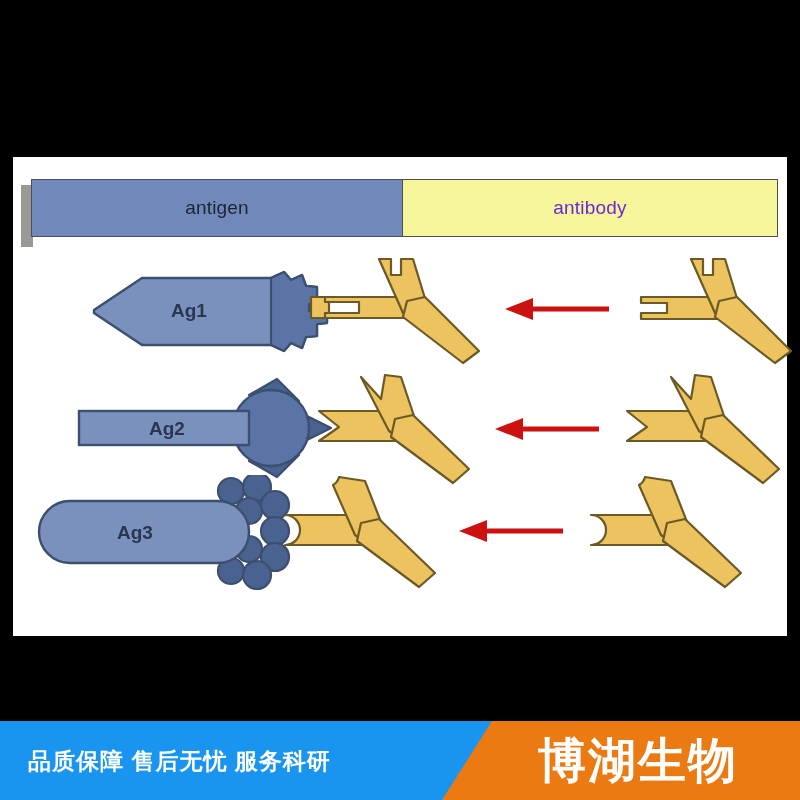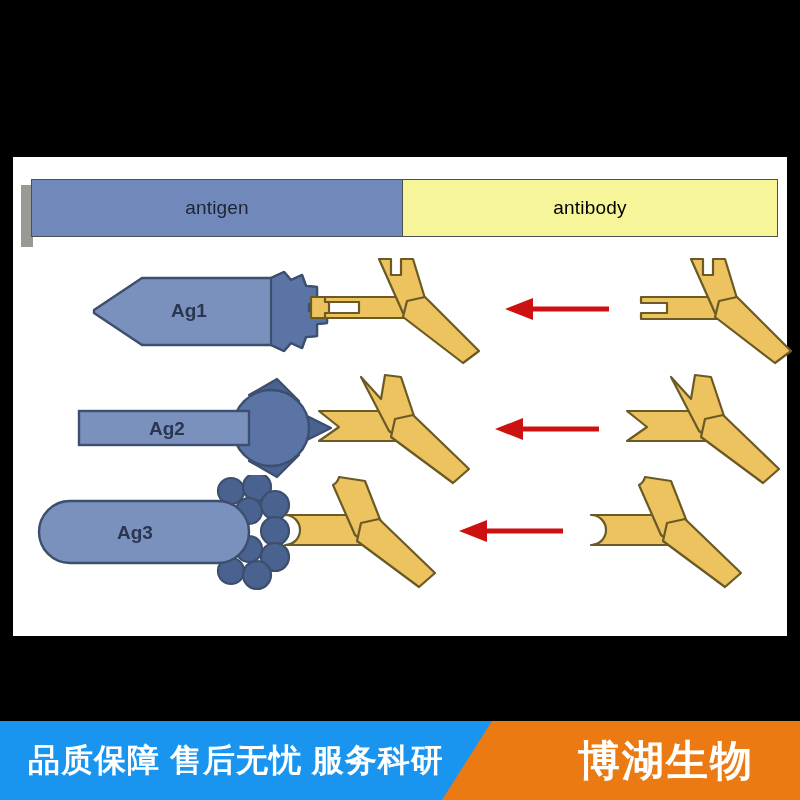--- a/index.html
+++ b/index.html
@@ -44,21 +44,21 @@
   #legend-antibody {
     left: 381px; width: 376px;
     background: #f6f59a;
   }
   .legend-label {
     font-size: 19px;
     color: #1d2433;
     letter-spacing: .2px;
     font-family: "Liberation Sans", sans-serif;
   }
-  #legend-antibody .legend-label { color: #000000; }
+  #legend-antibody .legend-label { color: #6d28d9; }
 
   
   .row { position: absolute; left: 0; width: 774px; height: 122px; }
   #row-1 { top: 96px; margin-left: 46px; }
   #row-2 { top: 216px; margin-left: 36px; }
   #row-3 { top: 318px; }
 
   .svg-layer { position: absolute; left: 0; top: 0; }
 
   
@@ -83,25 +83,25 @@
   }
   .banner-text {
     position: absolute;
     font-family: "Liberation Sans", sans-serif;
     font-weight: bold;
     color: #ffffff;
     white-space: nowrap;
   }
   #slogan {
     left: 28px; top: 50%; transform: translateY(-50%);
-    font-size: 32px; letter-spacing: 1px;
+    font-size: 23px; letter-spacing: 1px;
   }
   #brand {
     left: 538px; top: 50%; transform: translateY(-50%);
-    font-size: 42px; letter-spacing: 2px; margin-left: 40px;
+    font-size: 48px; letter-spacing: 2px;
   }
 </style>
 </head>
 <body>
 
 <div id="root">
 
   <div id="panel">
 
     <div id="legend">

